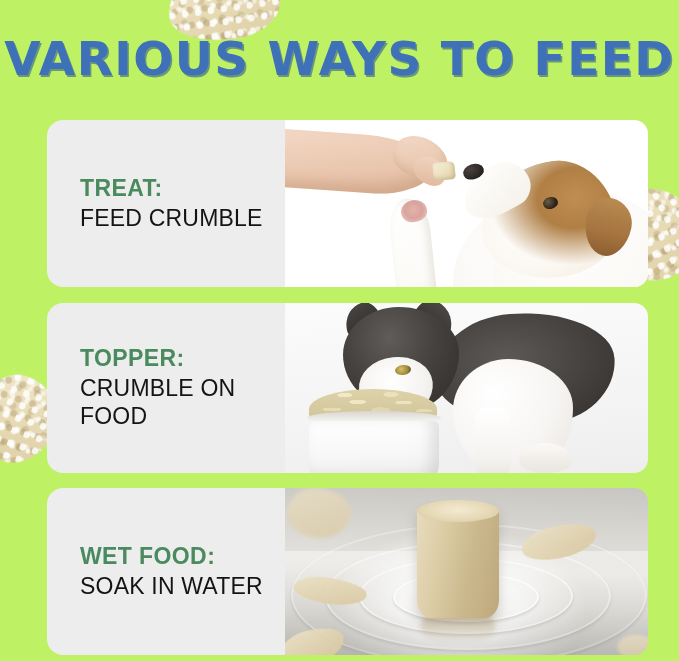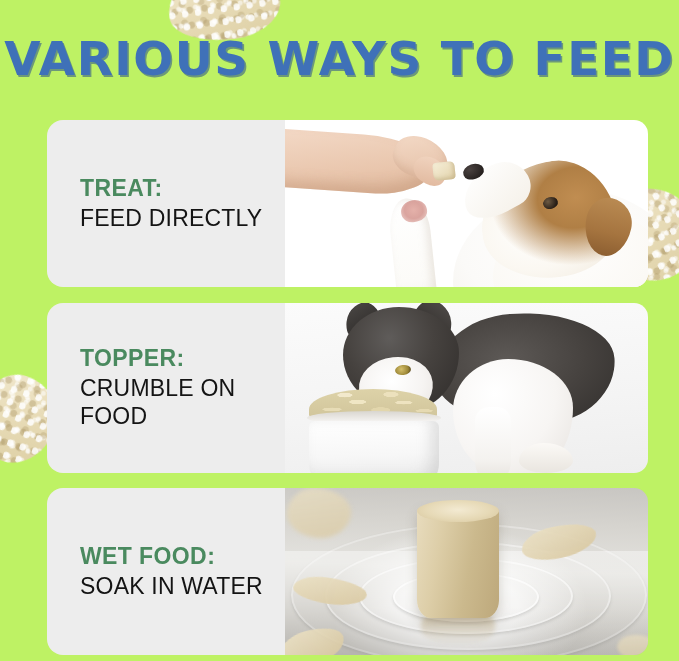--- a/index.html
+++ b/index.html
@@ -408,21 +408,21 @@
 
   <div class="treat-chunk treat-top"></div>
   <div class="treat-chunk treat-left"></div>
   <div class="treat-chunk treat-right"></div>
 
   <div class="title">VARIOUS WAYS TO FEED</div>
 
   <div class="row row-1">
     <div class="label-card">
       <div class="label-kicker">TREAT:</div>
-      <div class="label-body">FEED DIRECTLY</div>
+      <div class="label-body">FEED CRUMBLE</div>
     </div>
     <div class="photo p1">
       <div class="hand"></div>
       <div class="finger-a"></div>
       <div class="finger-b"></div>
       <div class="treat-held"></div>
       <div class="dog-body"></div>
       <div class="dog-chest"></div>
       <div class="dog-paw"></div>
       <div class="paw-pad"></div>

